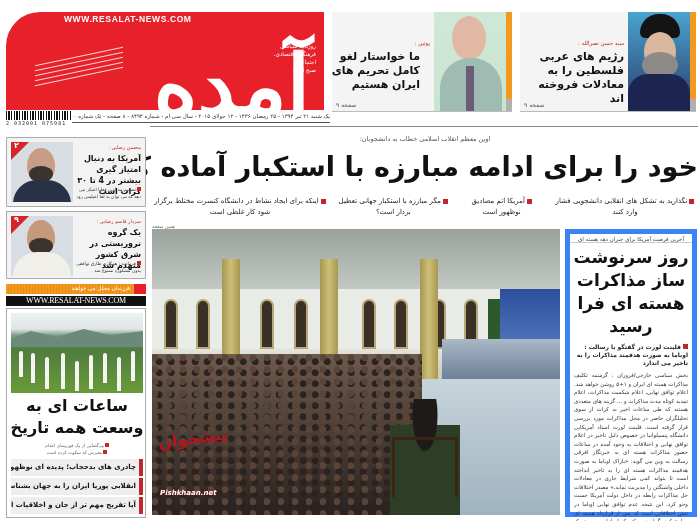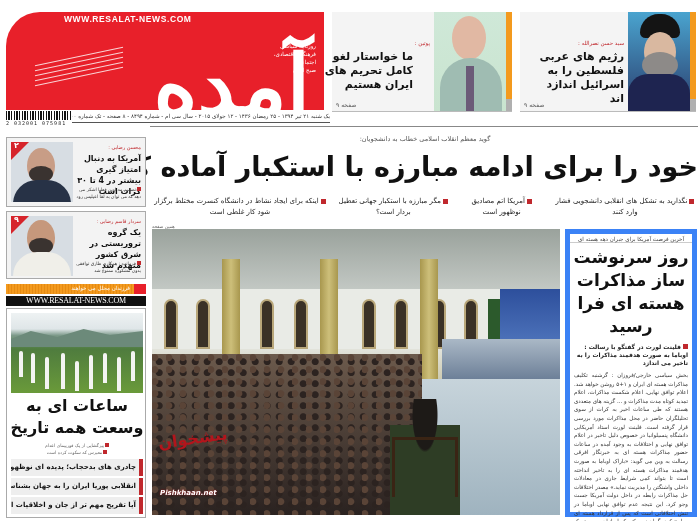--- a/index.html
+++ b/index.html
@@ -123,39 +123,39 @@
 <div class="dateline">یک شنبه ۲۱ تیر ۱۳۹۴ - ۲۵ رمضان ۱۴۳۶ - ۱۲ جولای ۲۰۱۵ - سال سی ام - شماره ۸۴۹۴ - ۸ صفحه - تک شماره ۲۰۰۰ ریال</div>
 
 <div class="teaser" id="teaser-putin">
   <div class="stripe"></div>
   <div class="photo photo-putin">
     <div class="head-shape" style="left:18px;top:4px;width:34px;height:44px;background:#e1b8a3;"></div>
     <div class="head-shape" style="left:6px;top:46px;width:62px;height:70px;background:#9fbcb2;border-radius:30px 30px 0 0;"></div>
     <div style="position:absolute;left:32px;top:54px;width:8px;height:46px;background:#6b5a78;"></div>
   </div>
   <div class="kicker" style="right:82px;top:28px;">پوتین :</div>
-  <div class="headline" style="right:99px;top:38px;width:92px;margin-left:40px;">ما خواستار لغو کامل تحریم های ایران هستیم</div>
+  <div class="headline" style="right:92px;top:38px;width:92px;margin-left:40px;">ما خواستار لغو کامل تحریم های ایران هستیم</div>
   <div class="page">صفحه ۹</div>
 </div>
 
 <div class="teaser" id="teaser-nasrallah">
   <div class="stripe"></div>
   <div class="photo photo-nasrallah">
     <div class="head-shape" style="left:12px;top:2px;width:40px;height:24px;background:#141414;border-radius:20px 20px 6px 6px;"></div>
     <div class="head-shape" style="left:16px;top:20px;width:32px;height:40px;background:#d9b8a0;"></div>
     <div class="head-shape" style="left:14px;top:40px;width:36px;height:26px;background:#8d8a88;"></div>
     <div class="head-shape" style="left:0;top:62px;width:62px;height:50px;background:#1e2450;border-radius:20px 20px 0 0;"></div>
   </div>
   <div class="kicker" style="right:72px;top:28px;">سید حسن نصرالله :</div>
-  <div class="headline" style="right:72px;top:38px;width:92px;">رژیم های عربی فلسطین را به اسرائیل اندازد اند</div>
+  <div class="headline" style="right:72px;top:38px;width:92px;">رژیم های عربی فلسطین را به معادلات فروخته اند</div>
   <div class="page">صفحه ۹</div>
 </div>
 
 <div class="rule-top"></div>
-<div class="supertitle">گوید معظم انقلاب اسلامی خطاب به دانشجویان:</div>
+<div class="supertitle">اوپن معظم انقلاب اسلامی خطاب به دانشجویان:</div>
 <div class="main-headline">خود را برای ادامه مبارزه با استکبار آماده کنید</div>
 
 <div class="subheads">
   <div class="subhead" style="width:150px;"><span class="bullet"></span><span>نگذارید به تشکل های انقلابی دانشجویی فشار وارد کنند</span></div>
   <div class="subhead" style="width:90px;"><span class="bullet"></span><span>آمریکا اتم مصادیق نوظهور است</span></div>
   <div class="subhead" style="width:120px;"><span class="bullet"></span><span>مگر مبارزه با استکبار جهانی تعطیل بردار است؟</span></div>
   <div class="subhead" style="width:180px;"><span class="bullet"></span><span>اینکه برای ایجاد نشاط در دانشگاه کنسرت مختلط برگزار شود کار غلطی است</span></div>
 </div>
 <div class="photo-credit">همین صفحه</div>
 

